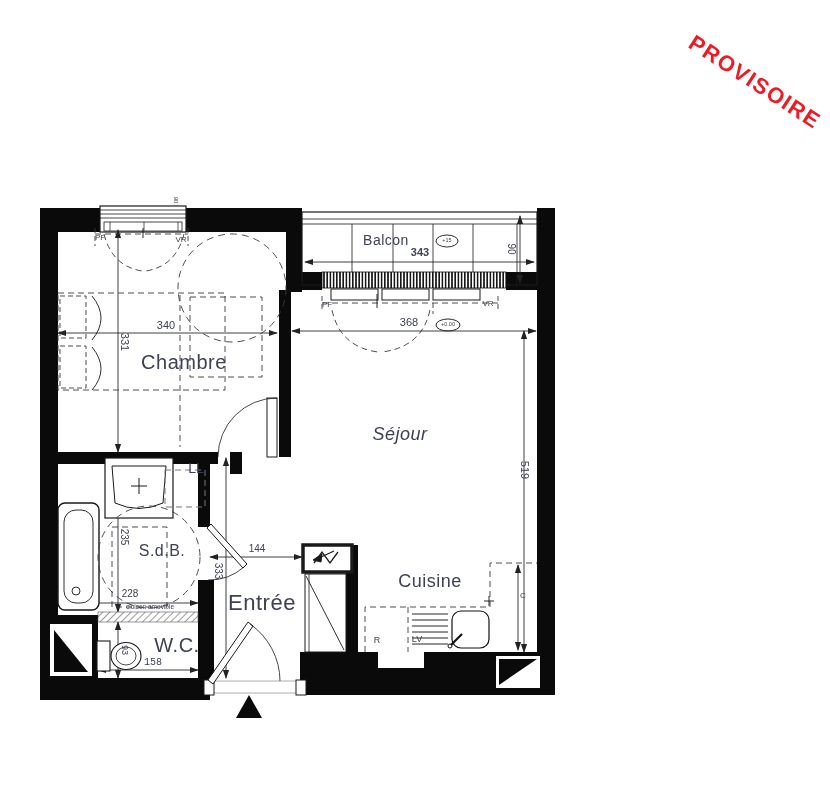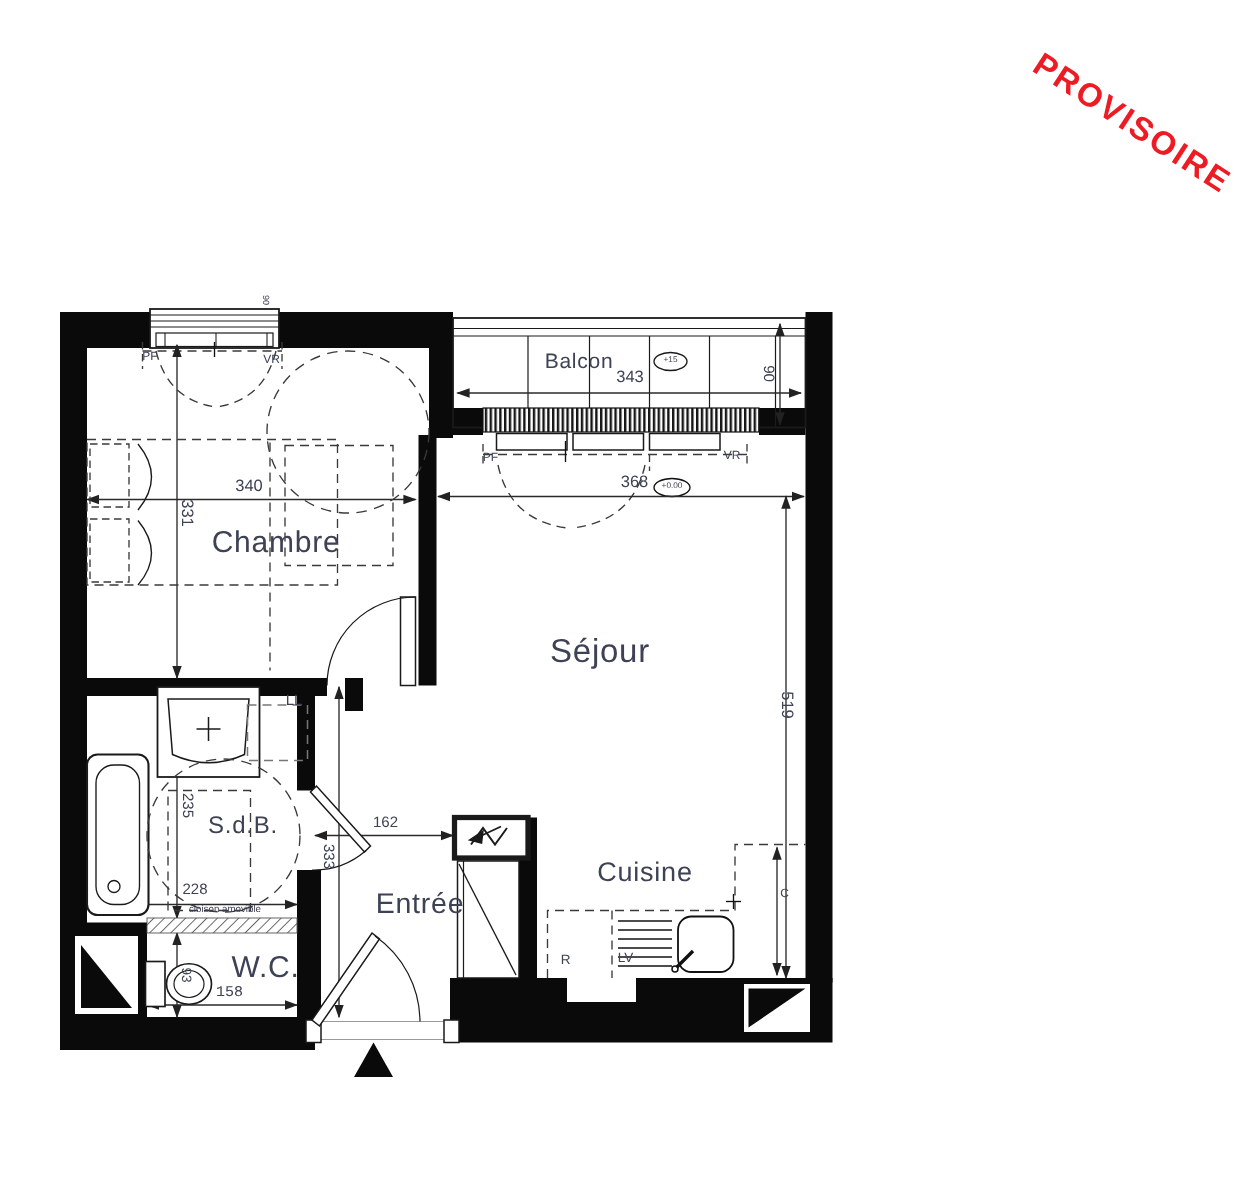--- a/index.html
+++ b/index.html
@@ -208,46 +208,46 @@
       <path d="M 92,347 Q 110,369 92,390" stroke="#1a1a1a"></path>
       <line x1="180" y1="295" x2="180" y2="447" stroke-dasharray="6 4"></line>
       <rect x="190" y="297" width="72" height="80" stroke-dasharray="6 4"></rect>
     </g>
   </svg>
 
   <div id="watermark">PROVISOIRE</div>
 
   <div class="txt room" style="left:386px;top:240px;font-size:14px;">Balcon</div>
   <div class="txt room" style="left:184px;top:362px;font-size:20px;">Chambre</div>
-  <div class="txt room" style="left:400px;top:434px;font-size:22px;">Séjour</div>
+  <div class="txt room" style="left:400px;top:434px;font-size:18px;font-style:italic;">Séjour</div>
   <div class="txt room" style="left:430px;top:581px;font-size:18px;">Cuisine</div>
   <div class="txt room" style="left:162px;top:551px;font-size:16px;">S.d.B.</div>
-  <div class="txt room" style="left:280px;top:603px;font-size:19px;">Entrée</div>
+  <div class="txt room" style="left:262px;top:603px;font-size:22px;">Entrée</div>
   <div class="txt room" style="left:177px;top:645px;font-size:20px;">W.C.</div>
 
-  <div class="txt dimtxt" style="left:420px;top:252px;">343</div>
+  <div class="txt dimtxt" style="left:420px;top:252px;font-weight:bold;">343</div>
   <div class="txt rot" style="left:511px;top:249px;font-size:10px;">90</div>
   <div class="txt rot" style="left:176px;top:200px;font-size:6px;">90</div>
   <div class="txt dimtxt" style="left:166px;top:325px;">340</div>
   <div class="txt rot" style="left:124px;top:342px;font-size:11px;">331</div>
-  <div class="txt dimtxt" style="left:423px;top:322px;text-align:center;">368</div>
+  <div class="txt dimtxt" style="left:409px;top:322px;text-align:center;">368</div>
   <div class="txt rot" style="left:524px;top:470px;font-size:11px;">519</div>
-  <div class="txt dimtxt" style="left:257px;top:549px;font-size:10px;">162</div>
+  <div class="txt dimtxt" style="left:257px;top:549px;font-size:10px;">144</div>
   <div class="txt rot" style="left:218px;top:571px;font-size:10px;">333</div>
   <div class="txt rot" style="left:124px;top:537px;font-size:10px;">235</div>
   <div class="txt dimtxt" style="left:130px;top:594px;font-size:10px;">228</div>
   <div class="txt rot" style="left:124px;top:650px;font-size:9px;">93</div>
   <div class="txt dimtxt" style="left:153px;top:663px;font-size:10px;font-family:Liberation Mono, monospace;">158</div>
 
   <div class="txt" style="left:447px;top:241px;font-size:5.5px;">+15</div>
   <div class="txt" style="left:448px;top:325px;font-size:5.5px;">+0.00</div>
 
   <div class="txt small" style="left:100px;top:238px;">PF</div>
   <div class="txt small" style="left:181px;top:240px;">VR</div>
   <div class="txt small" style="left:327px;top:305px;">PF</div>
   <div class="txt small" style="left:488px;top:304px;">VR</div>
-  <div class="txt" style="left:196px;top:468px;font-size:10px;">LL</div>
+  <div class="txt" style="left:196px;top:468px;font-size:14px;">LL</div>
   <div class="txt" style="left:377px;top:640px;font-size:9px;">R</div>
   <div class="txt" style="left:417px;top:639px;font-size:9px;">LV</div>
   <div class="txt" style="left:523px;top:596px;font-size:8px;">C</div>
   <div class="txt" style="left:150px;top:607px;font-size:6.5px;">cloison amovible</div>
 
 </div>
 
 </body></html>

